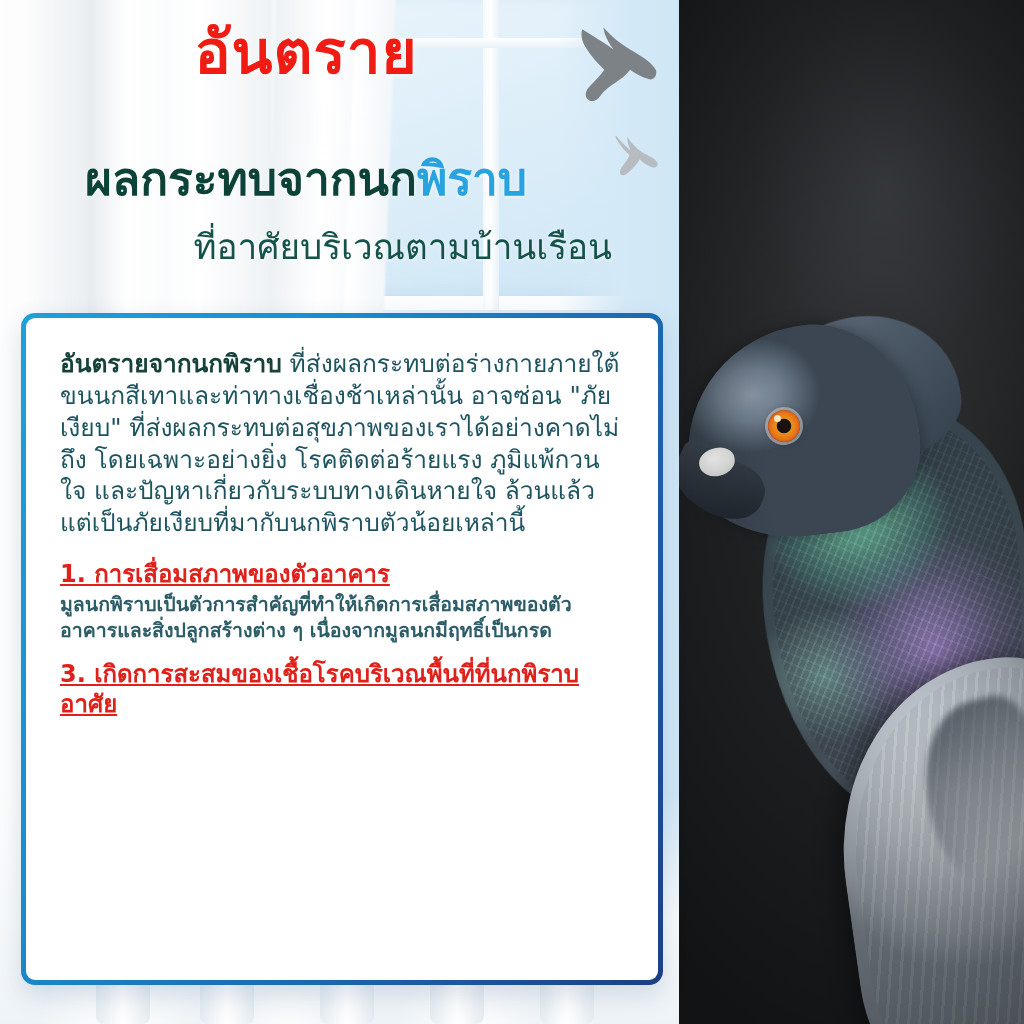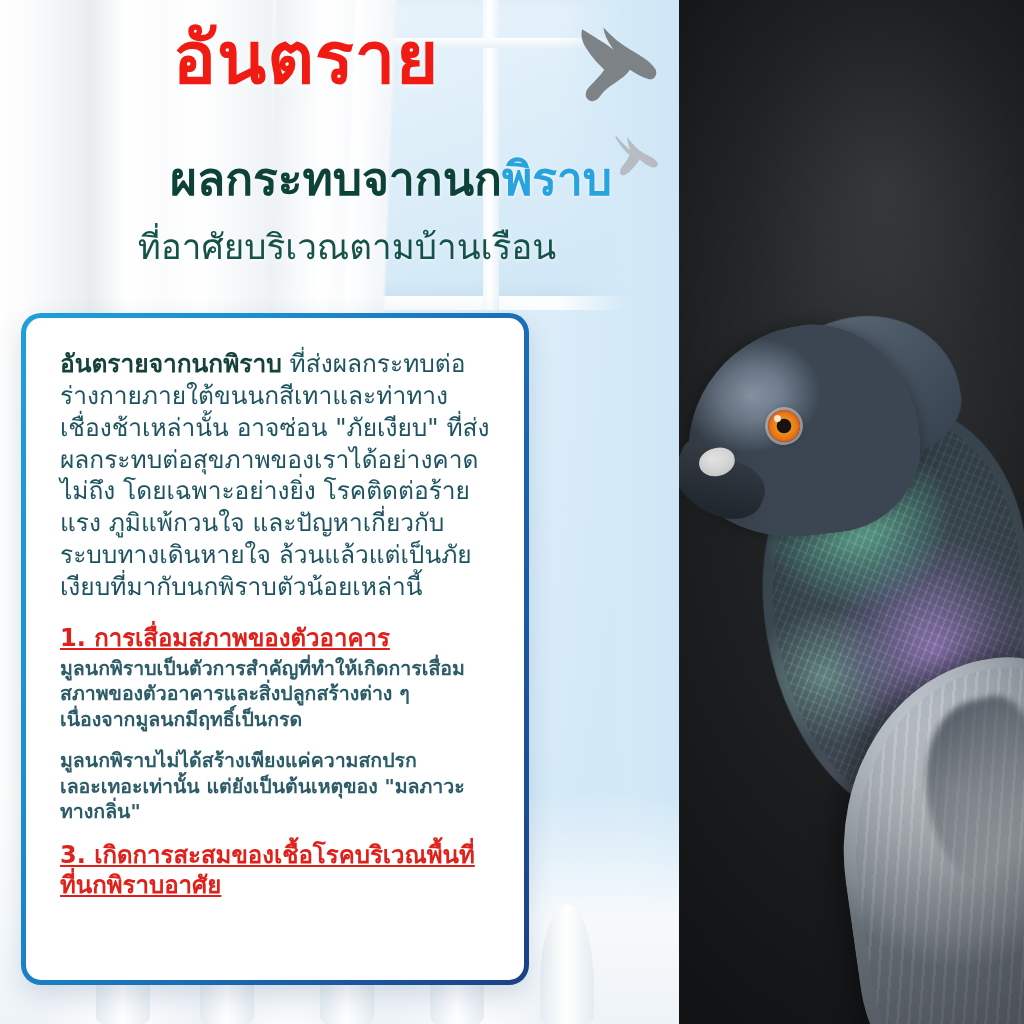--- a/index.html
+++ b/index.html
@@ -167,47 +167,46 @@
 
   
   .bird{ position:absolute; }
   .bird svg{ display:block; }
 
   
   .head-wrap{ position:absolute; left:0; top:0; width:679px; }
   .t-danger{
     position:absolute; left:0; top:22px; width:612px;
     text-align:center;
-    font-size:72px; line-height:1.0; font-weight:700;
+    font-size:60px; line-height:1.0; font-weight:700;
     color:#f01b12;
     letter-spacing:1px;
     text-shadow:0 2px 6px rgba(255,255,255,.75);
   }
   .t-sub{
     position:absolute; left:0; top:155px; width:612px;
-    text-align:right;
+    text-align:center;
     font-size:46px; line-height:1.05; font-weight:700;
     color:#0d4239;
     text-shadow:0 1px 4px rgba(255,255,255,.7);
   }
   .t-sub .hl{ color:#27a3e0; }
   .t-sub2{
     position:absolute; left:0; top:228px; width:612px;
-    text-align:center;
+    text-align:right;
     font-size:35px; line-height:1.1; font-weight:400;
     color:#15524a;
     text-shadow:0 1px 4px rgba(255,255,255,.7);
-    margin-left:41px;
   }
 
   
   .card{
-    position:absolute; left:21px; top:313px; width:508px; height:672px;
+    position:absolute; left:21px; top:313px; width:642px; height:672px;
     background:#ffffff;
-    border-radius:20px;
+    border-radius:14px;
     border:5px solid transparent;
     background-image:
       linear-gradient(#ffffff,#ffffff),
       linear-gradient(118deg,#1fa0da 0%,#1b8fd0 28%,#1b6ab4 62%,#1c3f86 100%);
     background-origin:border-box;
     background-clip:padding-box,border-box;
     box-shadow:0 10px 26px rgba(30,70,110,.16);
     padding:30px 34px 0 34px;
     overflow:hidden;
   }
@@ -298,21 +297,20 @@
     <p class="intro">
       <b>อันตรายจากนกพิราบ</b><span> ที่ส่งผลกระทบต่อร่างกายภายใต้ขนนกสีเทาและท่าทางเชื่องช้าเหล่านั้น อาจซ่อน "ภัยเงียบ" ที่ส่งผลกระทบต่อสุขภาพของเราได้อย่างคาดไม่ถึง โดยเฉพาะอย่างยิ่ง โรคติดต่อร้ายแรง ภูมิแพ้กวนใจ และปัญหาเกี่ยวกับระบบทางเดินหายใจ ล้วนแล้วแต่เป็นภัยเงียบที่มากับนกพิราบตัวน้อยเหล่านี้</span>
     </p>
 
     <div class="sec">
       <div class="sec-title">1. การเสื่อมสภาพของตัวอาคาร</div>
       <div class="sec-body">มูลนกพิราบเป็นตัวการสำคัญที่ทำให้เกิดการเสื่อมสภาพของตัวอาคารและสิ่งปลูกสร้างต่าง ๆ เนื่องจากมูลนกมีฤทธิ์เป็นกรด</div>
     </div>
 
     <div class="sec">
-      <div class="sec-body">มูลนกพิราบไม่ได้สร้างเพียงแค่ความสกปรกเลอะเทอะเท่านั้น แต่ยังเป็นต้นเหตุของ "มลภาวะทางกลิ่น"</div>
     </div>
 
     <div class="sec">
       <div class="sec-title">3. เกิดการสะสมของเชื้อโรคบริเวณพื้นที่ที่นกพิราบอาศัย</div>
     </div>
 
   </div>
 </div>
 
 </body></html>

